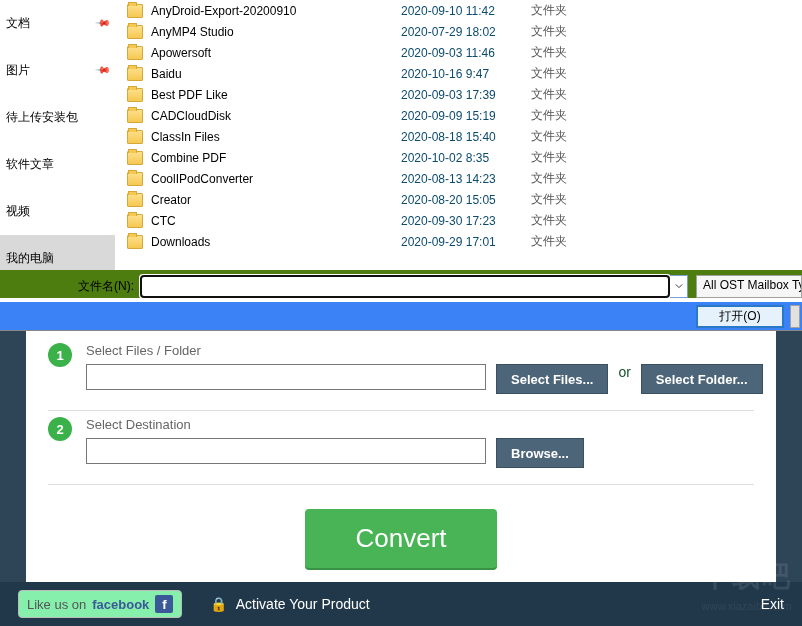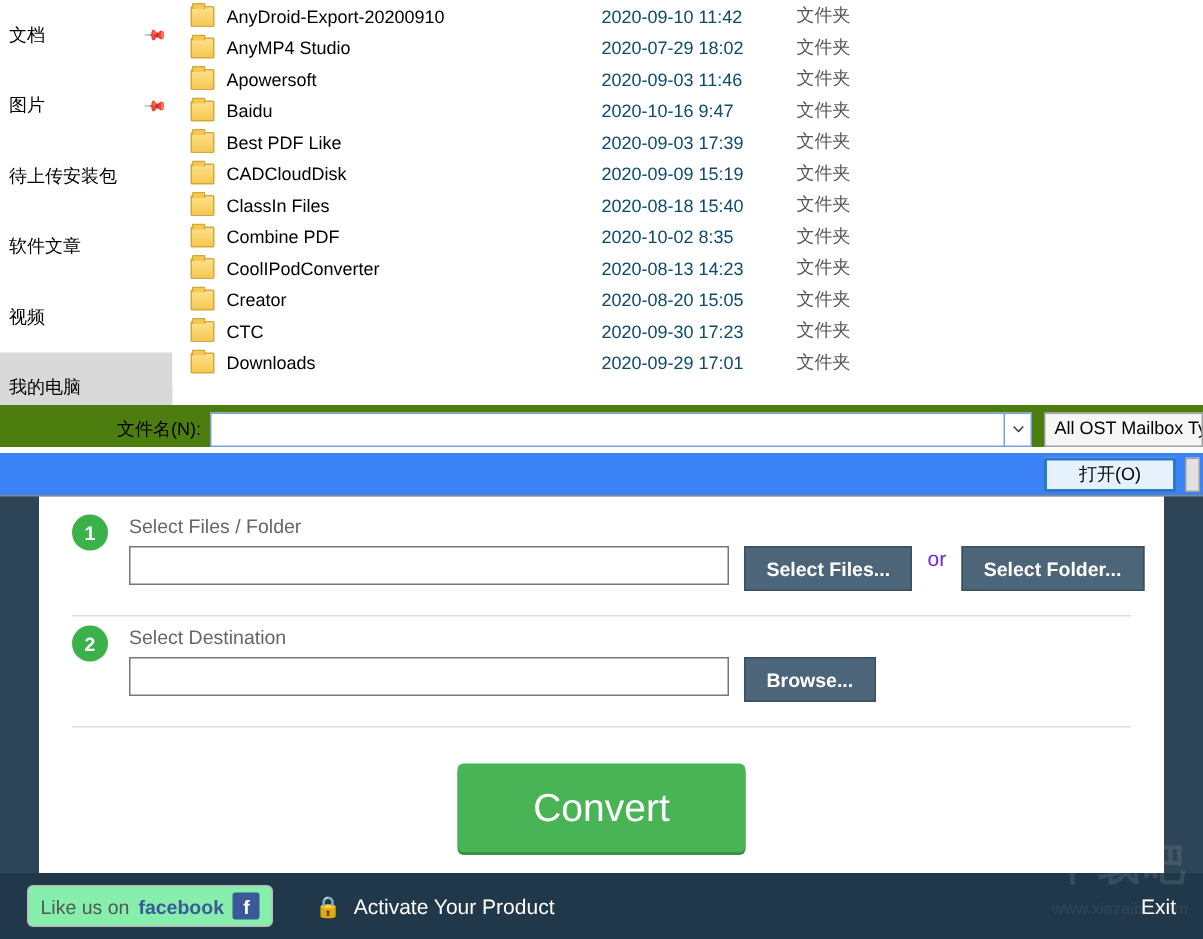--- a/index.html
+++ b/index.html
@@ -35,21 +35,21 @@
 .app { position: absolute; top: 330px; left: 0; width: 802px; height: 296px; background: #2e4457; border-top:1px solid #888; }
 .panel { background: #fff; margin: 0 26px; padding: 8px 22px 26px 22px; border-radius: 0 0 2px 2px; }
 
 .step-row { display:flex; align-items:flex-start; margin-top: 4px; }
 .step-num { width: 24px; height: 24px; border-radius: 50%; background: #3bb14a; color: #fff; display:flex; align-items:center; justify-content:center; font-size:13px; font-weight:bold; margin-right:14px; flex-shrink:0; }
 .step-body { flex:1; }
 .step-label { color: #666; font-size: 13px; margin-bottom: 6px; }
 .step-input-row { display:flex; align-items:flex-start; gap:10px; }
 .step-input { flex: 0 0 400px; height: 26px; border: 1px solid #777; background:#fff; padding:2px 4px; font-size:12px; }
 .dark-btn { height: 30px; background: #4d6579; color: #fff; border: 1px solid #3a4f60; font-size: 13px; font-weight: bold; padding: 0 14px; cursor: pointer; white-space:nowrap; }
-.or-text { color: #6d28d9; font-size: 14px; }
+.or-text { color: #14532d; font-size: 14px; }
 
 .divider { border: none; border-top: 1px solid #ddd; margin: 16px 0 6px 0; }
 
 .convert-btn { display:block; margin: 24px auto 5px auto; background: #49b455; color:#fff; border:none; border-radius:4px; font-size: 26px; padding: 14px 50px; cursor:pointer; box-shadow: 0 2px 0 #3a9244; }
 
 .footer { position:absolute; bottom:0; left:0; width:802px; height:44px; background:#21384a; display:flex; align-items:center; padding:0 18px; color:#fff; font-size:14px; }
 .fb-btn { background:#86efac; border:1px solid #bbb; border-radius:4px; padding:4px 8px; display:flex; align-items:center; gap:6px; color:#3b5998; font-size:13px; cursor:pointer; }
 .fb-btn .fb-box { background:#3b5998; color:#fff; width:18px; height:18px; display:flex; align-items:center; justify-content:center; font-weight:bold; border-radius:2px; font-size:13px; }
 .fb-btn .like { color:#555; }
 .activate { margin-left: 28px; display:flex; align-items:center; gap:8px; color:#fff; cursor:pointer; }

